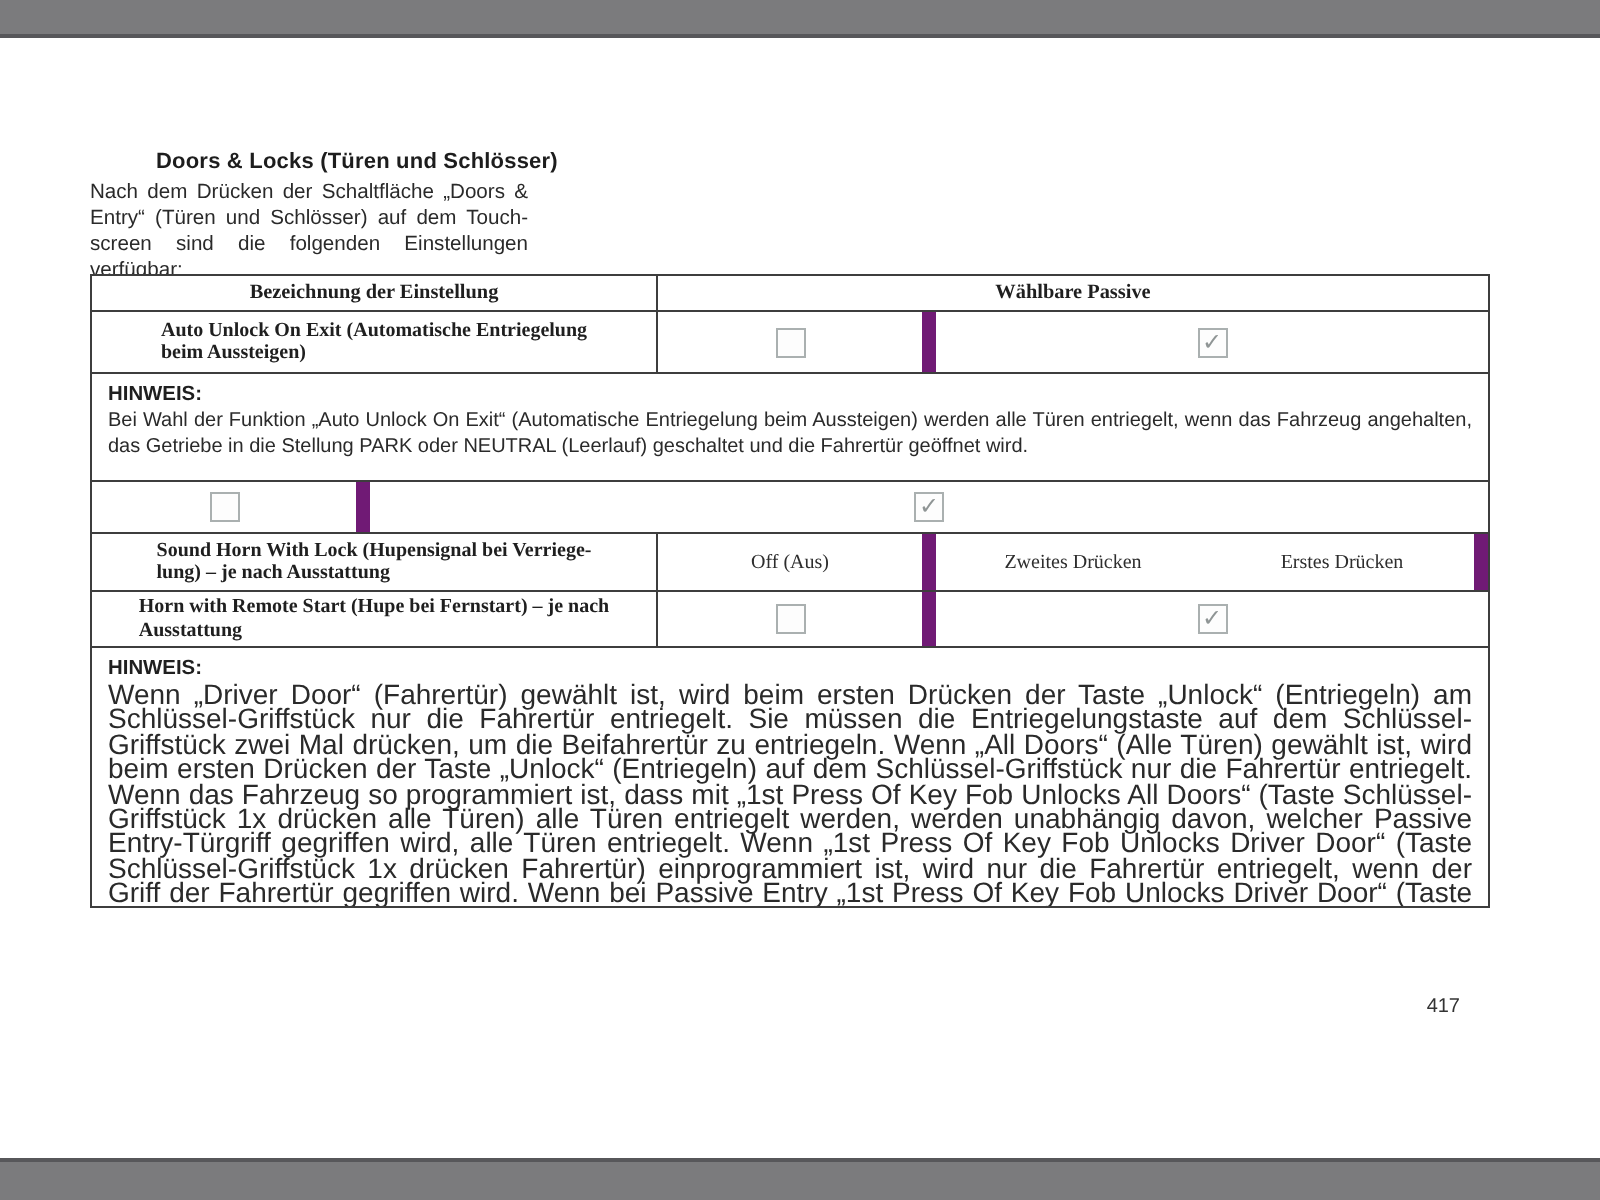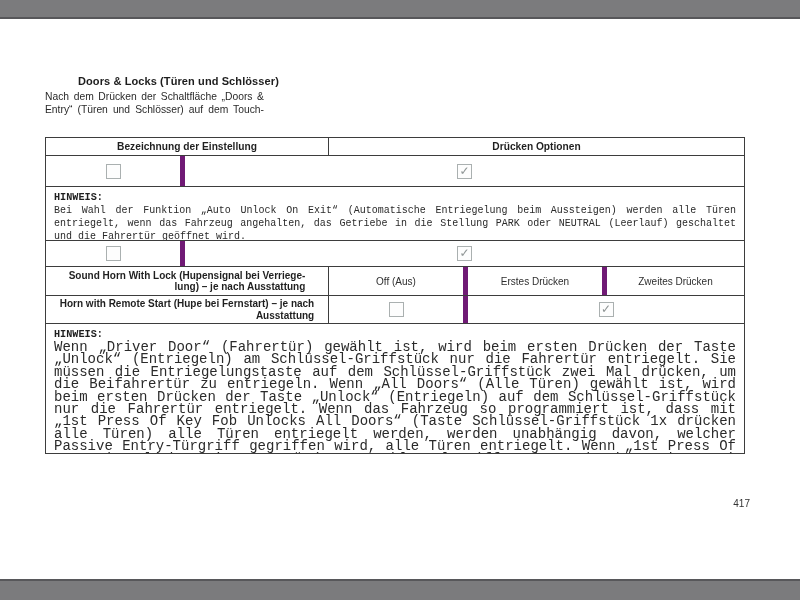--- a/index.html
+++ b/index.html
@@ -25,78 +25,81 @@
 
   .settings-table{
     position:absolute;left:45px;top:137px;width:700px;
     border:1px solid #3d3d3d;box-sizing:border-box;
     background:#fff;
   }
   .t-row{display:flex;border-bottom:1px solid #3d3d3d;box-sizing:border-box;}
   .t-row:last-child{border-bottom:none;}
   .cell{
     display:flex;align-items:center;justify-content:center;
-    box-sizing:border-box;text-align:right;
+    box-sizing:border-box;text-align:left;font-family:Liberation Serif, serif;
   }
   .name-cell{
     width:283px;border-right:1px solid #3d3d3d;
     font-weight:bold;font-size:10px;line-height:11.5px;
     white-space:pre-line;color:#1f1f1f;padding:2px 6px;
   }
   .opt-cell{width:139px;font-size:10px;color:#2e2e2e;}
-  .opt-cell.divider{border-right:5px solid #701a75;}
+  .opt-cell.divider{border-right:7px solid #701a75;}
   .opt-cell.merged{flex:1;width:auto;}
   .header-row{height:18px;}
   .header-cell{font-weight:bold;font-size:10.2px;color:#1f1f1f;}
   .header-cell.options{flex:1;}
   .row-auto{height:31px;}
   .row-flash{height:26px;}
   .row-sound{height:29px;}
   .row-horn{height:28px;}
   .row-press{height:30px;}
 
   .note-row{display:block;border-bottom:1px solid #3d3d3d;box-sizing:border-box;
-    padding:4px 8px 0 8px;overflow:hidden;font-family:Liberation Mono, monospace;}
+    padding:4px 8px 0 8px;overflow:hidden;}
   .note-row:last-child{border-bottom:none;}
   .note-1{height:54px;}
   .note-2{height:129px;}
   .note-title{font-weight:bold;font-size:10.2px;line-height:13px;color:#1f1f1f;}
   .note-text{font-size:14px;line-height:12.4px;text-align:justify;color:#2a2a2a;}
   .note-1 .note-text{font-size:10px;line-height:13px;}
 
   .checkbox{
     width:13px;height:13px;border:1px solid #aab0b0;box-sizing:content-box;
     display:flex;align-items:center;justify-content:center;
     font-size:12px;line-height:13px;color:#8f9595;background:#fdfdfd;
   }
   .page-number{
-    position:absolute;top:498px;right:50px;
+    position:absolute;top:498px;right:70px;
     font-size:10px;color:#333333;
   }
 </style>
 </head>
 <body>
 
 <div class="margin-bar top"></div>
 
 <div class="heading">Doors &amp; Locks (Türen und Schlösser)</div>
 
 <div class="intro">
   <div class="line">Nach dem Drücken der Schaltfläche „Doors &amp;</div>
   <div class="line">Entry“ (Türen und Schlösser) auf dem Touch-</div>
+  <div class="line">screen sind die folgenden Einstellungen verfügbar:</div>
 </div>
 
 <div class="settings-table">
 
   <div class="t-row header-row">
     <div class="cell name-cell header-cell">Bezeichnung der Einstellung</div>
-    <div class="cell header-cell options">Drücken Optionen</div>
+    <div class="cell header-cell options">Wählbare Passive</div>
   </div>
 
   <div class="t-row row-auto">
+    <div class="cell name-cell">Auto Unlock On Exit (Automatische Entriegelung
+beim Aussteigen)</div>
     <div class="cell opt-cell divider">
       <div class="checkbox"></div>
     </div>
     <div class="cell opt-cell merged">
       <div class="checkbox">✓</div>
     </div>
   </div>
 
   <div class="note-row note-1">
     <div class="note-title">HINWEIS:</div>
@@ -109,22 +112,22 @@
     </div>
     <div class="cell opt-cell merged">
       <div class="checkbox">✓</div>
     </div>
   </div>
 
   <div class="t-row row-sound">
     <div class="cell name-cell">Sound Horn With Lock (Hupensignal bei Verriege-
 lung) – je nach Ausstattung</div>
     <div class="cell opt-cell divider">Off (Aus)</div>
+    <div class="cell opt-cell merged">Zweites Drücken</div>
     <div class="cell opt-cell divider">Erstes Drücken</div>
-    <div class="cell opt-cell merged">Zweites Drücken</div>
   </div>
 
   <div class="t-row row-horn">
     <div class="cell name-cell">Horn with Remote Start (Hupe bei Fernstart) – je nach
 Ausstattung</div>
     <div class="cell opt-cell divider">
       <div class="checkbox"></div>
     </div>
     <div class="cell opt-cell merged">
       <div class="checkbox">✓</div>

